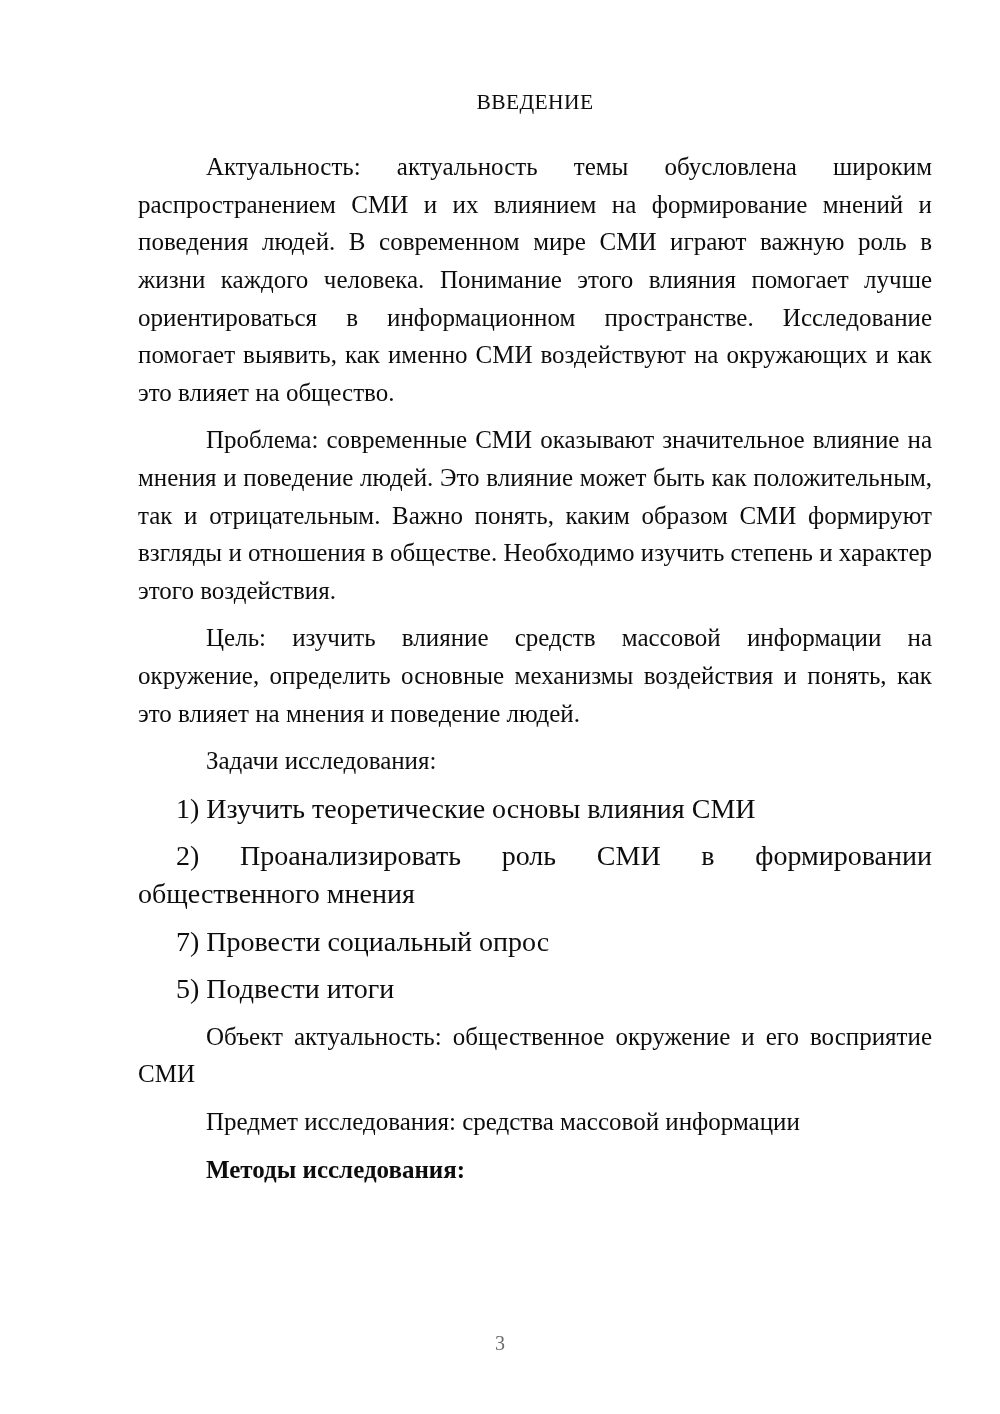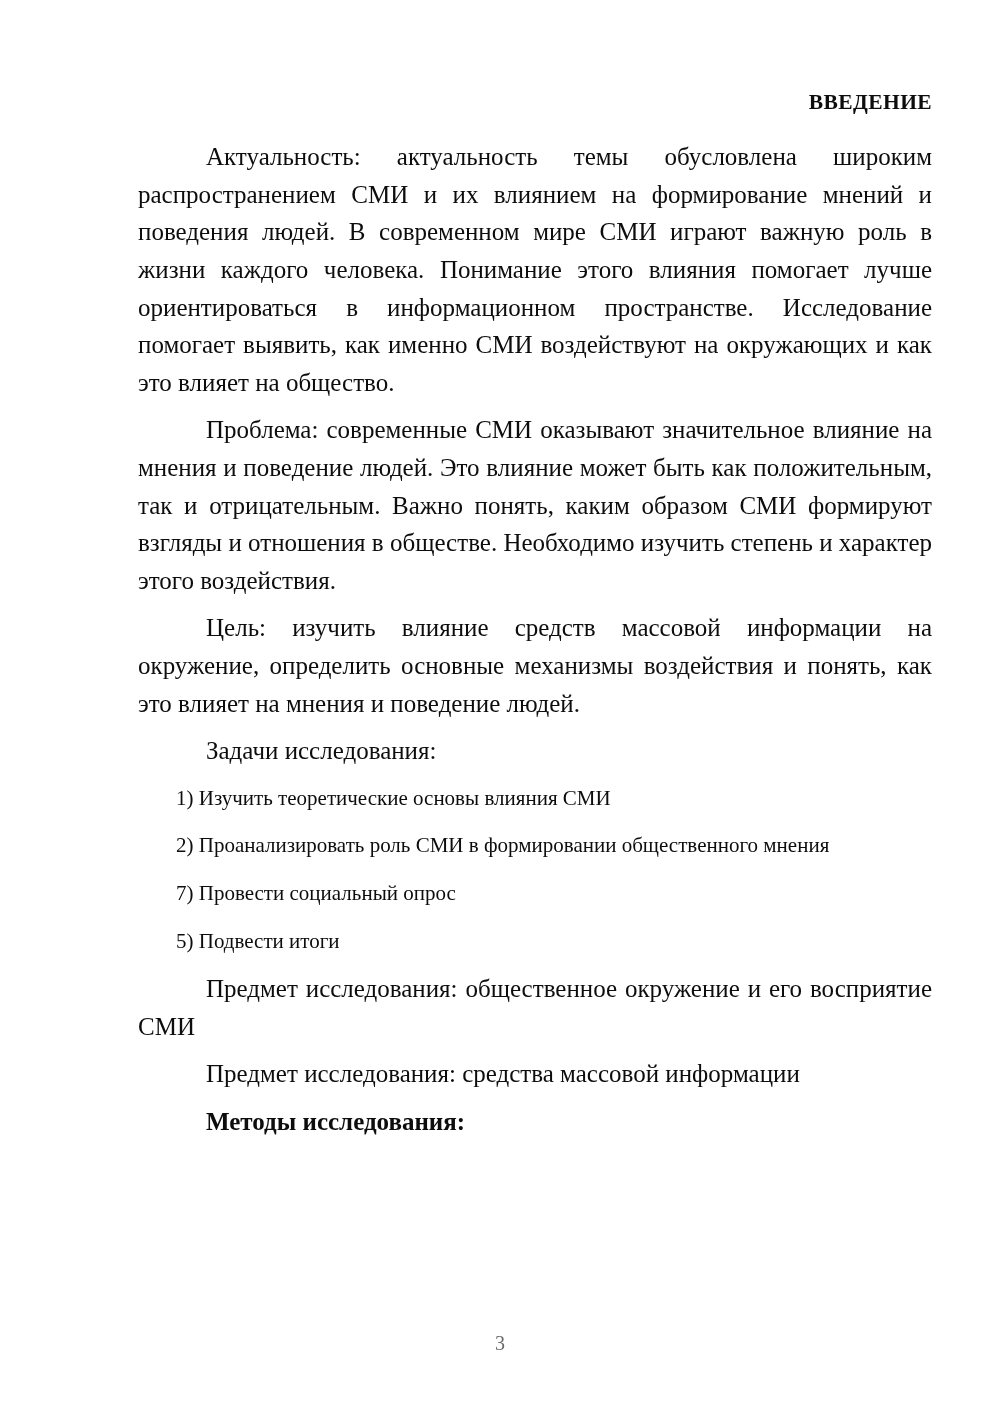--- a/index.html
+++ b/index.html
@@ -19,42 +19,42 @@
     box-sizing: border-box;
   }
   .content {
     position: absolute;
     left: 138px;
     top: 86px;
     width: 794px;
   }
   .doc-title {
     font-size: 21.5px;
-    font-weight: bold;
-    text-align: right;
+    font-weight: normal;
+    text-align: center;
     letter-spacing: 0.4px;
-    margin: 0 0 20px 0;
+    margin: 0 0 30px 0;
     line-height: 1.5;
   }
   .para {
     font-size: 25px;
     line-height: 37.6px;
     text-align: justify;
     text-align-last: left;
     text-indent: 68px;
     margin: 0 0 10px 0;
     hyphens: none;
     -webkit-hyphens: none;
   }
   .para.last-para {
     margin-bottom: 10px;
     font-weight: bold;
   }
   .list-item {
-    font-size: 21px;
+    font-size: 28px;
     line-height: 37.6px;
     text-align: justify;
     text-align-last: left;
     text-indent: 38px;
     margin: 0 0 10px 0;
   }
   .page-number {
     position: absolute;
     left: 0;
     right: 0;
@@ -84,21 +84,21 @@
 
     <p class="list-item">1) Изучить теоретические основы влияния СМИ</p>
 
     <p class="list-item">2) Проанализировать роль СМИ в формировании общественного мнения</p>
 
 
     <p class="list-item">7) Провести социальный опрос</p>
 
     <p class="list-item">5) Подвести итоги</p>
 
-    <p class="para">Предмет исследования: общественное окружение и его восприятие СМИ</p>
+    <p class="para">Объект актуальность: общественное окружение и его восприятие СМИ</p>
 
     <p class="para">Предмет исследования: средства массовой информации</p>
 
 
     <p class="para last-para">Методы исследования:</p>
 
   </div>
 
   <div class="page-number">3</div>
 

